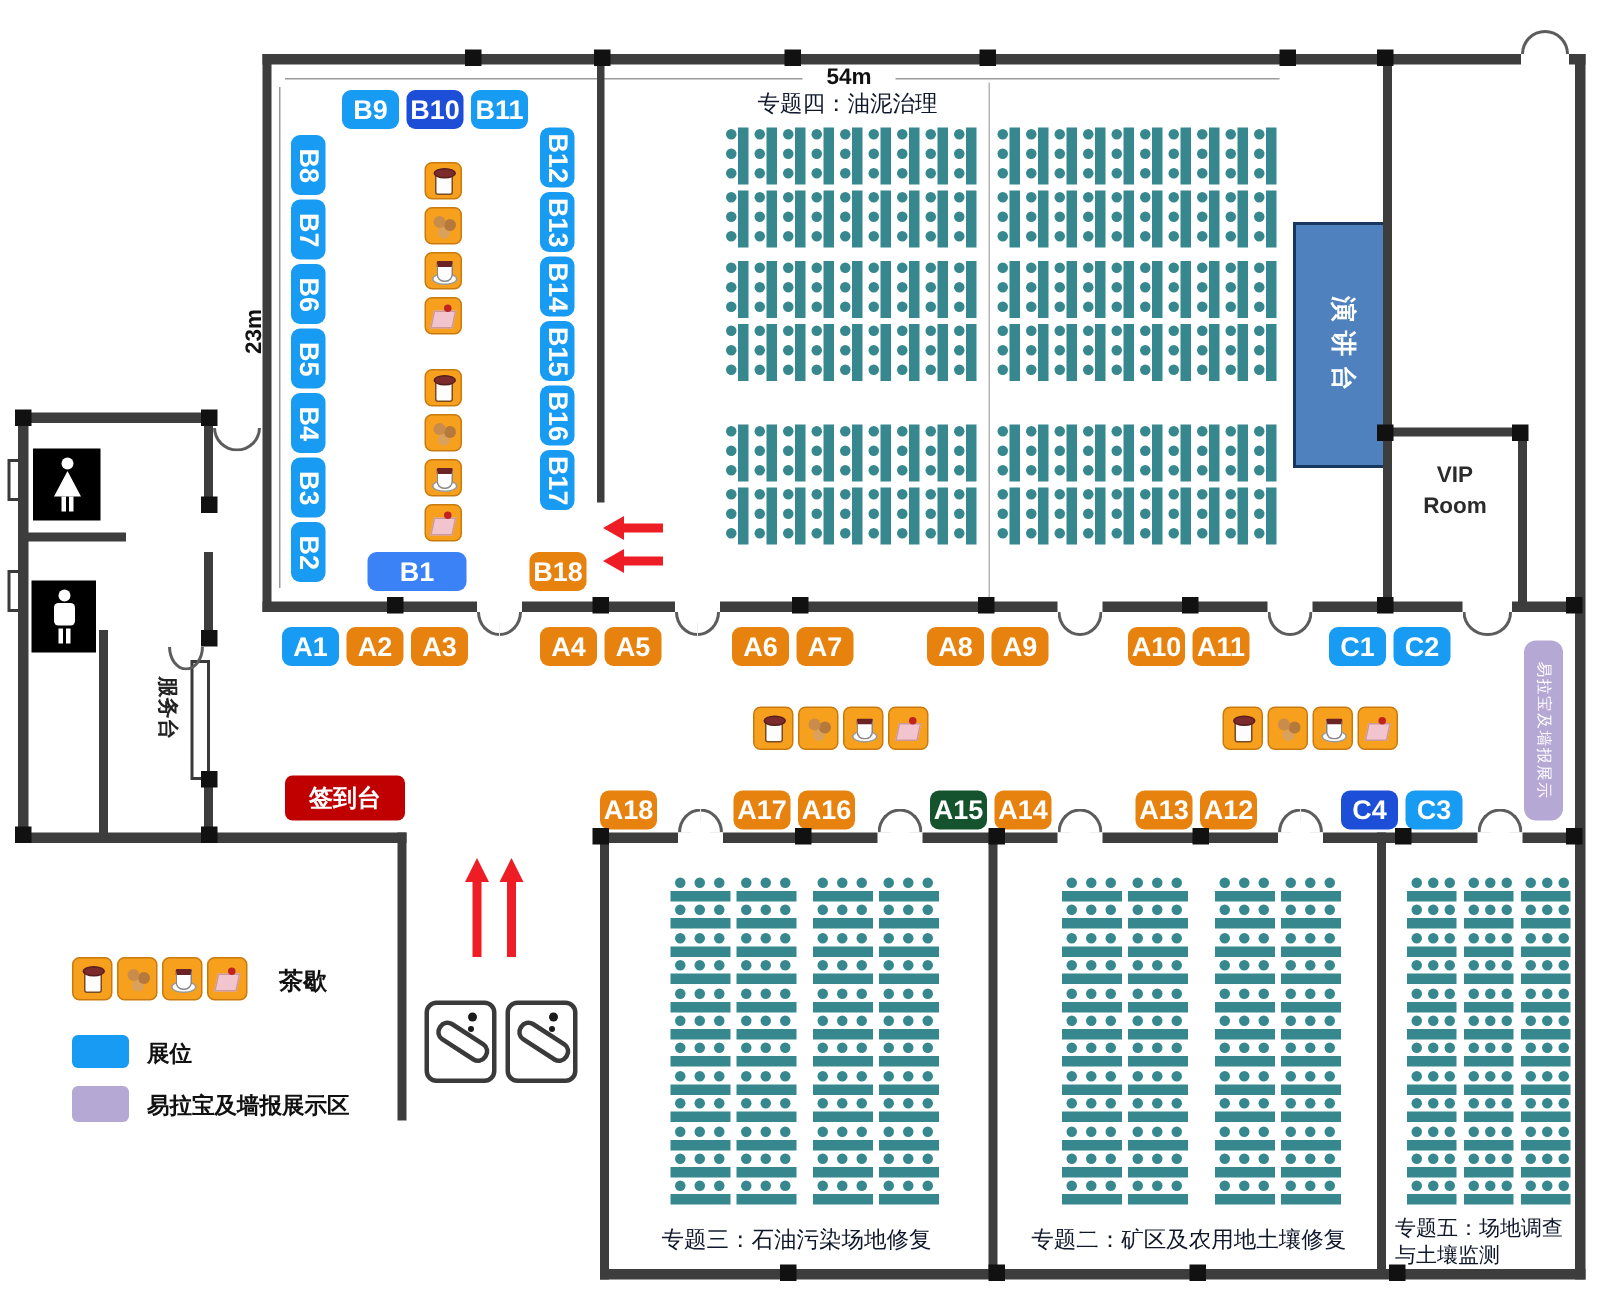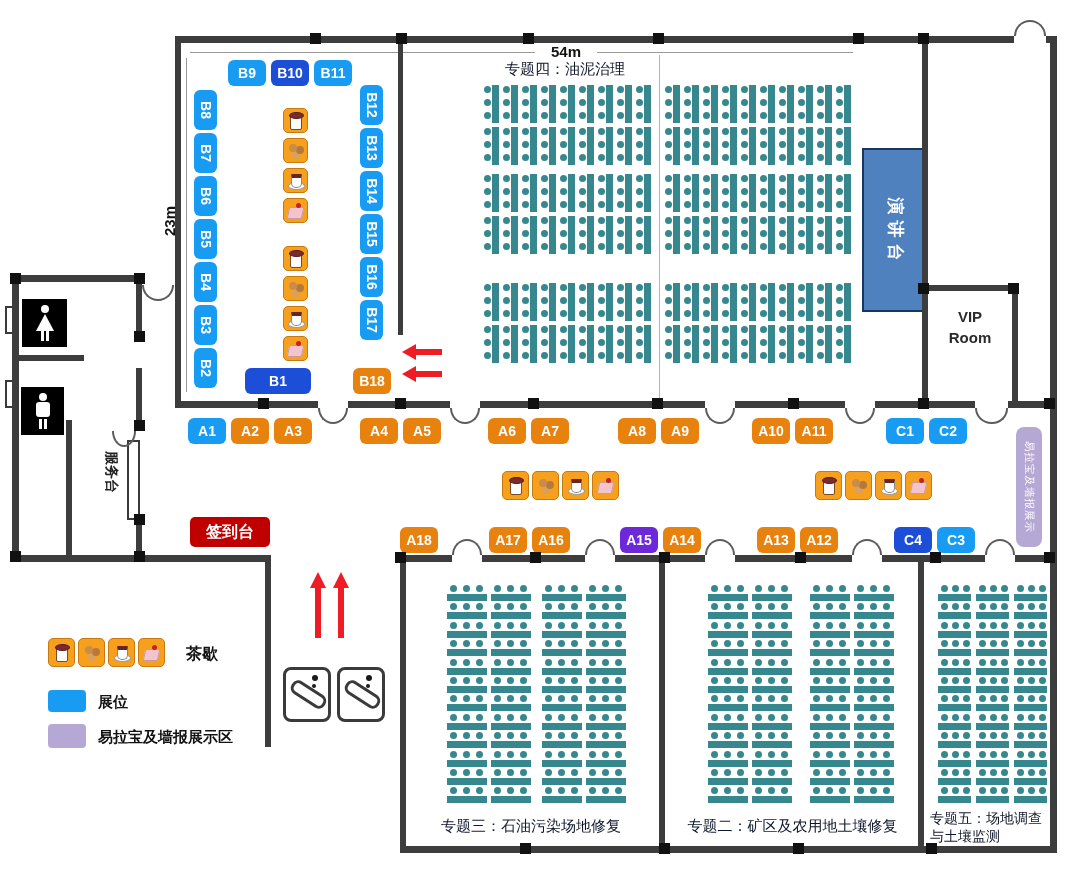--- a/index.html
+++ b/index.html
@@ -8,21 +8,21 @@
   .abs{position:absolute;}
   .wall{position:absolute;background:#3d3d3d;}
   .pillar{position:absolute;width:11px;height:11px;background:#111;}
   .thinline{position:absolute;background:#9a9a9a;}
   .dimlabel{position:absolute;background:#fff;color:#111;font-weight:bold;font-size:15px;
             text-align:center;line-height:20px;}
   .zonelabel{position:absolute;color:#0f172a;font-size:15px;font-weight:500;text-align:center;}
   .chiprow{position:absolute;display:flex;gap:5px;}
   .chipcol{position:absolute;display:flex;flex-direction:column;gap:3px;}
   .chip{height:26px;min-width:38px;padding:0 2px;border-radius:6px;color:#fff;font-weight:bold;
-        font-size:14px;display:flex;align-items:center;justify-content:center;box-sizing:border-box;}
+        font-size:18px;display:flex;align-items:center;justify-content:center;box-sizing:border-box;}
   .chip.v{width:23px;min-width:23px;height:40px;}
   .chip.v span{transform:rotate(90deg);display:block;}
   .seatgrid{position:absolute;display:grid;}
   .unit-v{position:relative;width:19px;height:40px;}
   .unit-v::before{content:"";position:absolute;right:3px;top:0;width:7px;height:38px;background:var(--teal);}
   .unit-v::after{content:"";position:absolute;left:1px;top:1px;width:7px;height:7px;border-radius:50%;
         background:var(--teal);box-shadow:0 13px 0 var(--teal),0 26px 0 var(--teal);}
   .unit-h{position:relative;width:44px;height:17px;}
   .unit-h::before{content:"";position:absolute;left:0;bottom:1px;width:40px;height:7px;background:var(--teal);}
   .unit-h::after{content:"";position:absolute;left:3px;top:0;width:7px;height:7px;border-radius:50%;
@@ -183,21 +183,21 @@
         <span>B15</span>
       </div>
       <div class="chip v" style="background: rgb(24, 155, 242);">
         <span>B16</span>
       </div>
       <div class="chip v" style="background: rgb(24, 155, 242);">
         <span>B17</span>
       </div>
     </div>
   <div class="chiprow" style="left:245px;top:368px;gap:42px;">
-      <div class="chip" style="background: #1d4ed8; min-width: 66px;">
+      <div class="chip" style="background: #3b82f6; min-width: 66px;">
         <span>B1</span>
       </div>
       <div class="chip" style="background: rgb(232, 130, 14);">
         <span>B18</span>
       </div>
     </div>
 
   <div class="chiprow" style="left:188px;top:418px;">
       <div class="chip" style="background: rgb(24, 155, 242);">
         <span>A1</span>
@@ -257,21 +257,21 @@
     </div>
   <div class="chiprow" style="left:489px;top:527px;">
       <div class="chip" style="background: rgb(232, 130, 14);">
         <span>A17</span>
       </div>
       <div class="chip" style="background: rgb(232, 130, 14);">
         <span>A16</span>
       </div>
     </div>
   <div class="chiprow" style="left:620px;top:527px;">
-      <div class="chip" style="background: #6d28d9;">
+      <div class="chip" style="background: #14532d;">
         <span>A15</span>
       </div>
       <div class="chip" style="background: rgb(232, 130, 14);">
         <span>A14</span>
       </div>
     </div>
   <div class="chiprow" style="left:757px;top:527px;">
       <div class="chip" style="background: rgb(232, 130, 14);">
         <span>A13</span>
       </div>

